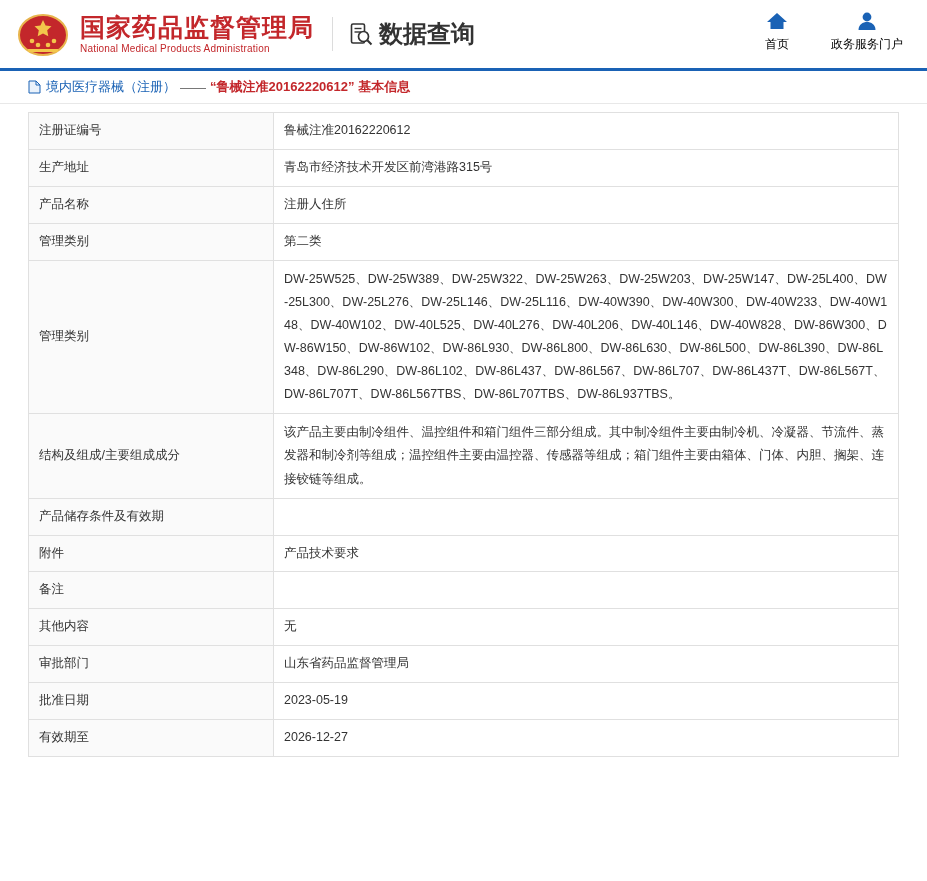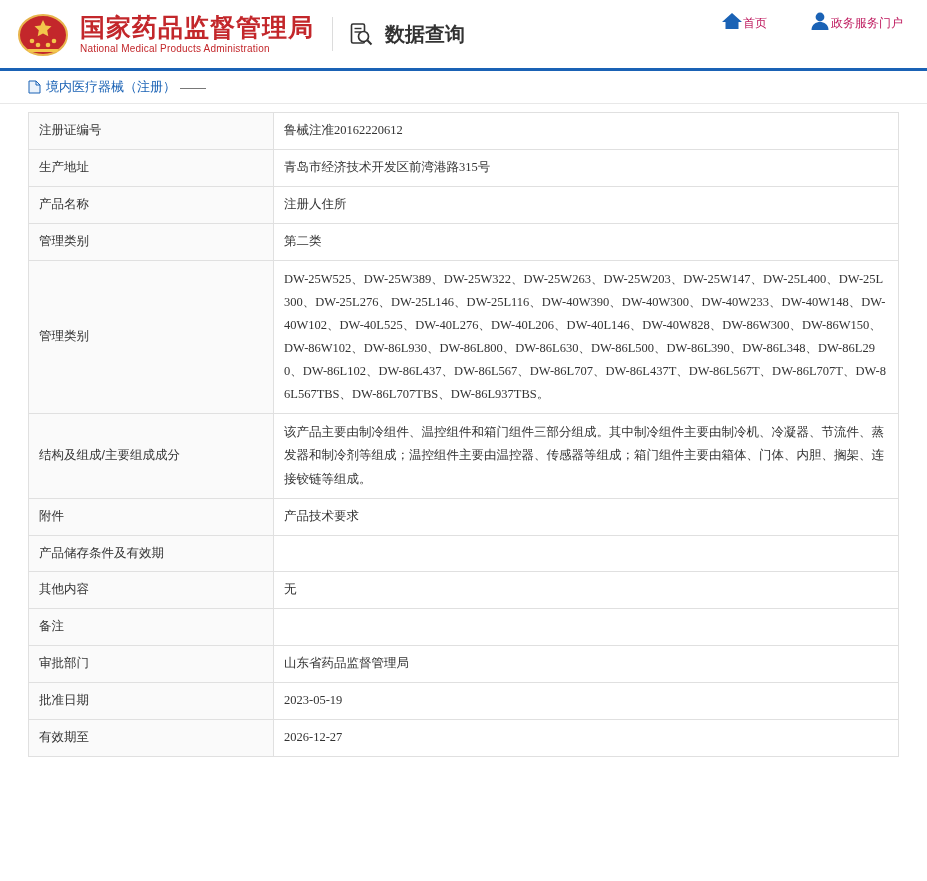--- a/index.html
+++ b/index.html
@@ -39,33 +39,33 @@
     color: #c3272b;
     letter-spacing: 0.2px;
     margin-top: 2px;
   }
   .divider-v {
     width: 1px; height: 34px;
     background: #dcdcdc;
     margin: 0 16px 0 18px;
   }
   .sys-name {
-    display: flex; align-items: center; gap: 12px;
-    font-size: 20px; color: #333; font-weight: bold;
+    display: flex; align-items: center; gap: 6px;
+    font-size: 24px; color: #333; font-weight: bold;
   }
   .sys-icon { width: 24px; height: 24px; display:block; }
 
   .header-right {
     position: absolute;
     right: 24px; top: 10px;
     display: flex; gap: 42px;
   }
   .hr-item {
-    display: flex; flex-direction: row; align-items: center;
-    font-size: 12px; color: #be185d; cursor: pointer;
+    display: flex; flex-direction: column; align-items: center;
+    font-size: 12px; color: #000000; cursor: pointer;
   }
   .hr-icon { height: 22px; display:flex; align-items:center; justify-content:center; margin-bottom: 4px; }
 
   .blue-bar { height: 3px; background: #1a62b5; width: 100%; }
 
   
   .crumb {
     height: 33px;
     display: flex; align-items: center;
     padding-left: 28px;
@@ -94,21 +94,20 @@
   td.lbl {
     width: 245px;
     text-align: left;
     color: #333;
     background: #fafafa;
     padding-right: 14px;
   }
   td.val {
     color: #333;
     word-break: break-all;
-    font-family: Liberation Serif, serif;
   }
   td.val.tall { line-height: 1.85; }
 </style>
 </head>
 <body>
 
 <div class="page">
 
   <div class="header">
     <div class="brand">
@@ -170,20 +169,21 @@
 
   <div class="crumb">
     <span class="crumb-icon">
       <svg width="13" height="14" viewBox="0 0 13 14">
         <path d="M1 1 h7 l4 4 v8 h-11z" fill="#eaf2fb" stroke="#1a62b5" stroke-width="1"></path>
         <path d="M8 1 v4 h4" fill="none" stroke="#1a62b5" stroke-width="1"></path>
       </svg>
     </span>
     <span class="crumb-link">境内医疗器械（注册）</span>
     <span class="crumb-sep">——</span>
+    <span class="crumb-cur">“鲁械注准20162220612” 基本信息</span>
   </div>
 
   <div class="tbl-wrap">
     <table class="info">
       <tbody>
         <tr>
           <td class="lbl">注册证编号</td>
           <td class="val">鲁械注准20162220612</td>
         </tr>
         <tr>
@@ -200,34 +200,34 @@
         </tr>
         <tr>
           <td class="lbl">管理类别</td>
           <td class="val tall">DW-25W525、DW-25W389、DW-25W322、DW-25W263、DW-25W203、DW-25W147、DW-25L400、DW-25L300、DW-25L276、DW-25L146、DW-25L116、DW-40W390、DW-40W300、DW-40W233、DW-40W148、DW-40W102、DW-40L525、DW-40L276、DW-40L206、DW-40L146、DW-40W828、DW-86W300、DW-86W150、DW-86W102、DW-86L930、DW-86L800、DW-86L630、DW-86L500、DW-86L390、DW-86L348、DW-86L290、DW-86L102、DW-86L437、DW-86L567、DW-86L707、DW-86L437T、DW-86L567T、DW-86L707T、DW-86L567TBS、DW-86L707TBS、DW-86L937TBS。</td>
         </tr>
         <tr>
           <td class="lbl">结构及组成/主要组成成分</td>
           <td class="val tall">该产品主要由制冷组件、温控组件和箱门组件三部分组成。其中制冷组件主要由制冷机、冷凝器、节流件、蒸发器和制冷剂等组成；温控组件主要由温控器、传感器等组成；箱门组件主要由箱体、门体、内胆、搁架、连接铰链等组成。</td>
         </tr>
         <tr>
+          <td class="lbl">产品储存条件及有效期</td>
+          <td class="val"></td>
+        </tr>
+        <tr>
           <td class="lbl">附件</td>
           <td class="val">产品技术要求</td>
         </tr>
         <tr>
-          <td class="lbl">产品储存条件及有效期</td>
+          <td class="lbl">备注</td>
           <td class="val"></td>
         </tr>
         <tr>
           <td class="lbl">其他内容</td>
           <td class="val">无</td>
-        </tr>
-        <tr>
-          <td class="lbl">备注</td>
-          <td class="val"></td>
         </tr>
         <tr>
           <td class="lbl">审批部门</td>
           <td class="val">山东省药品监督管理局</td>
         </tr>
         <tr>
           <td class="lbl">批准日期</td>
           <td class="val">2023-05-19</td>
         </tr>
         <tr>

